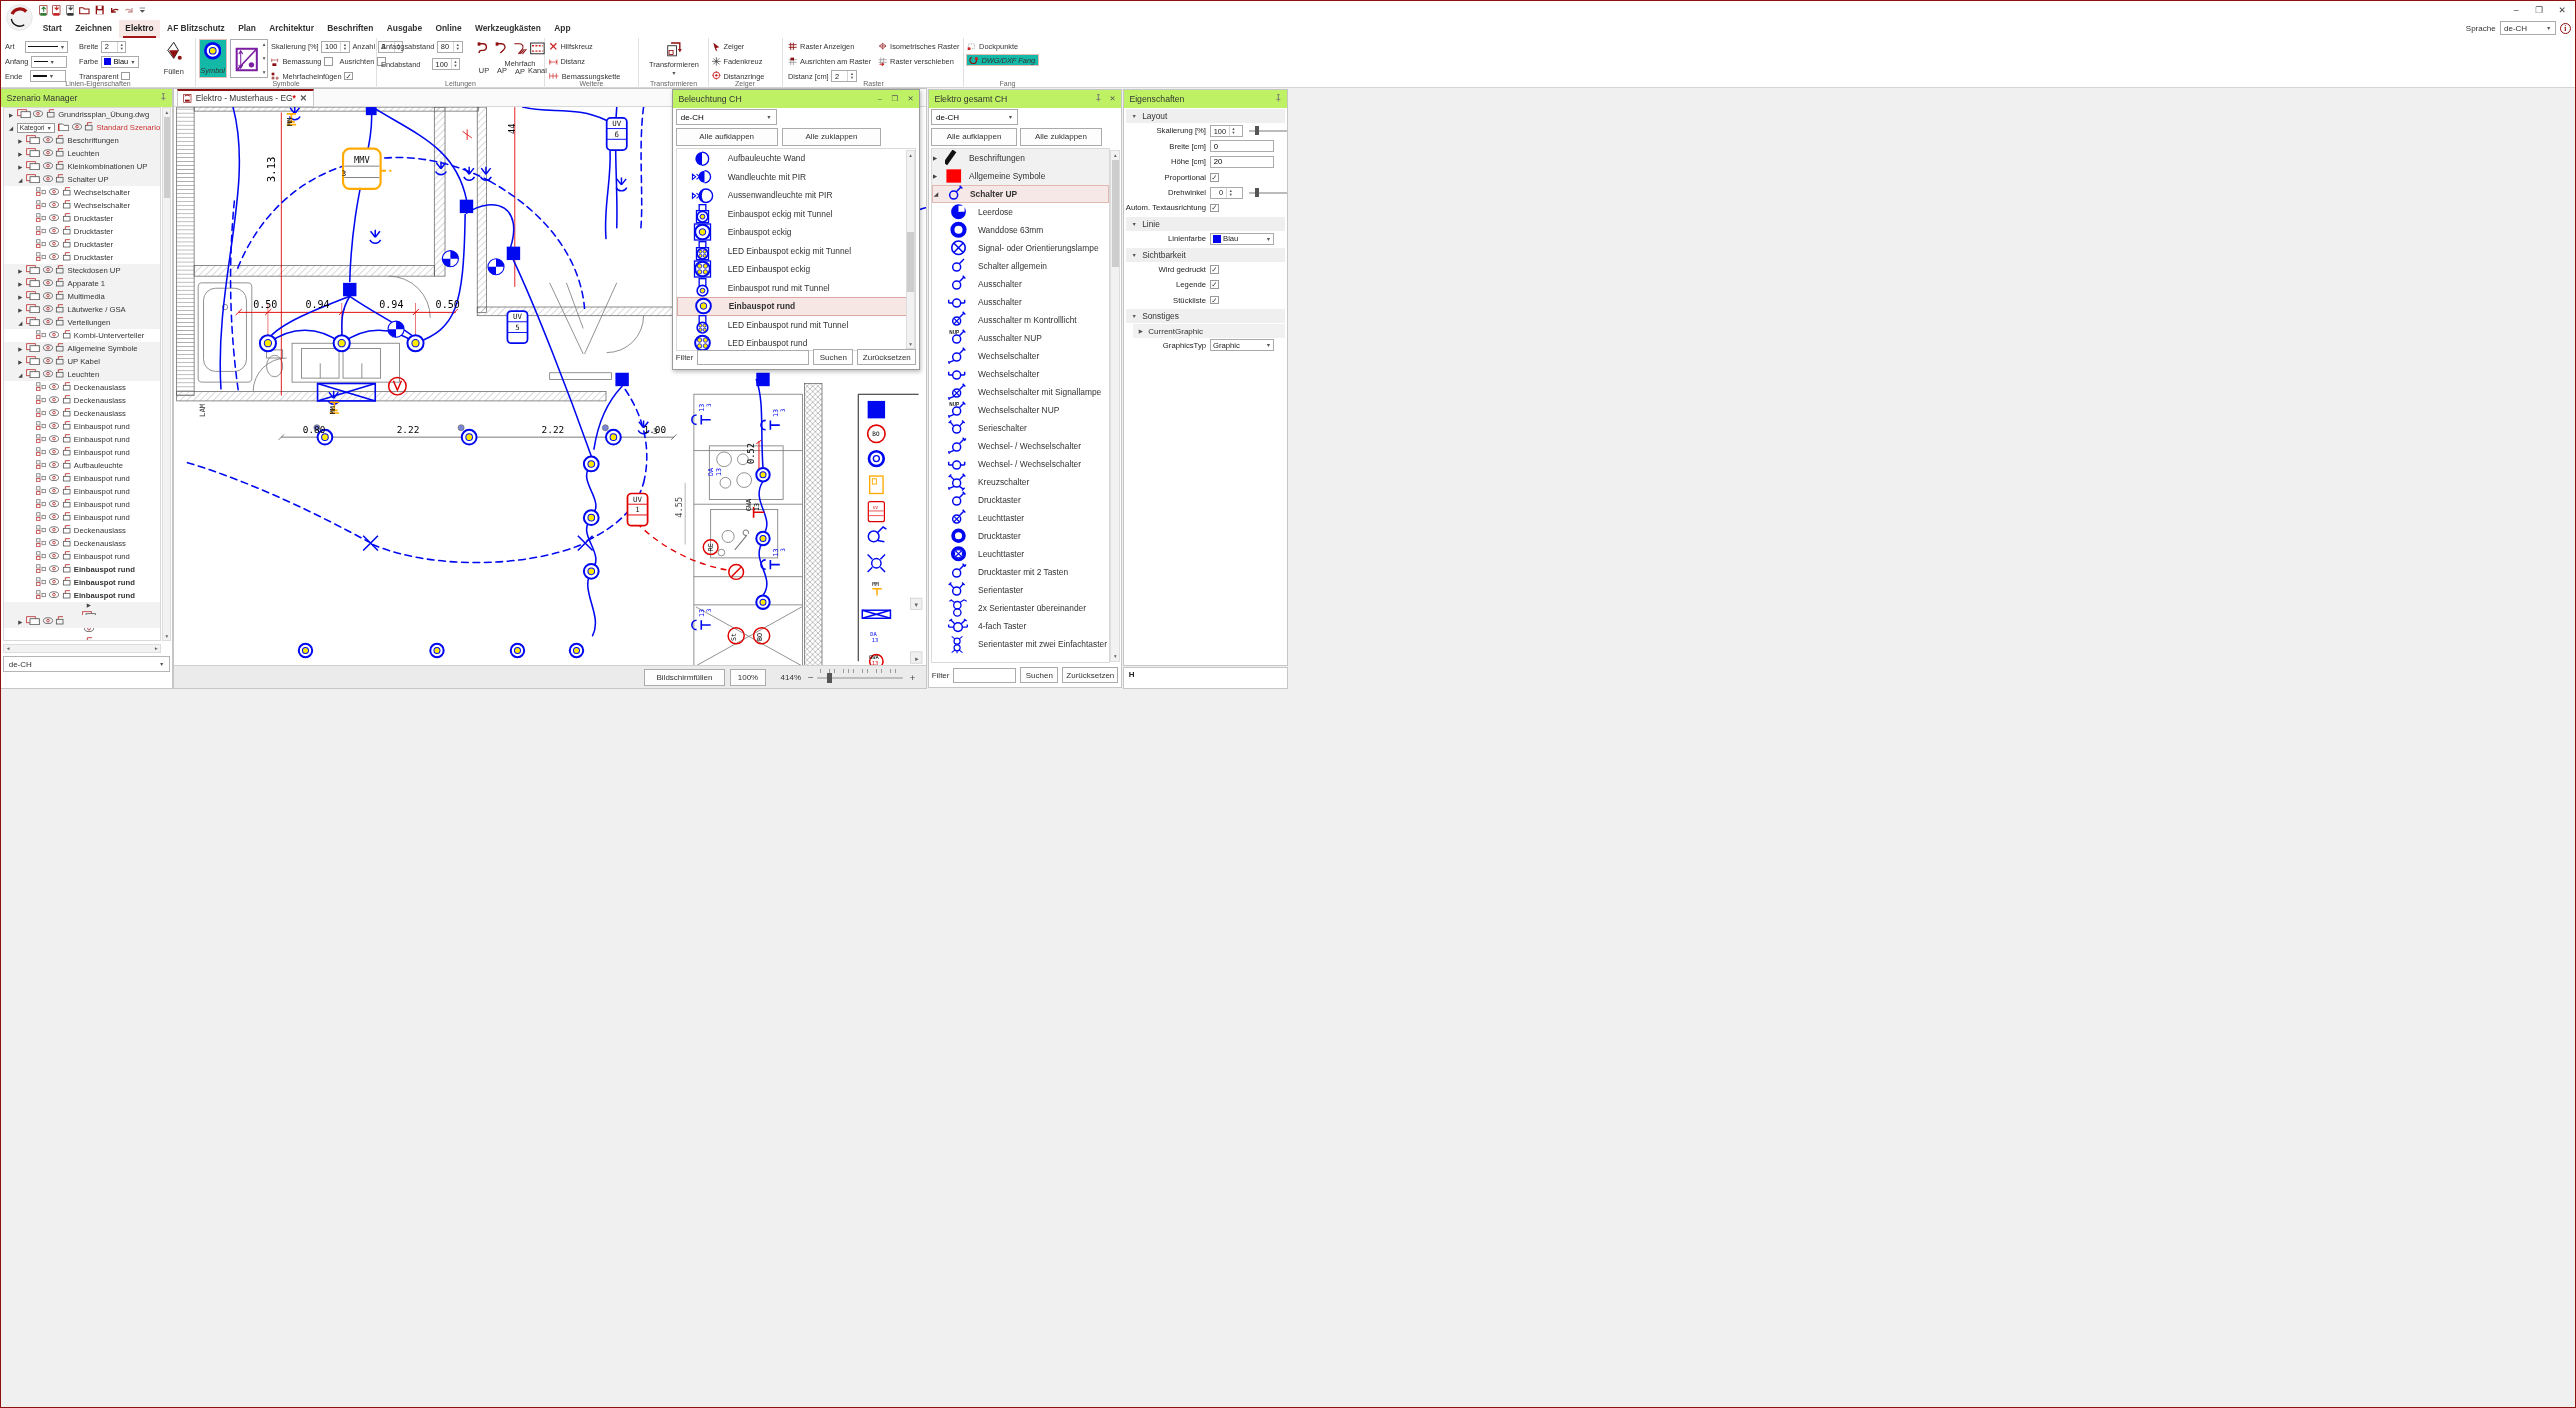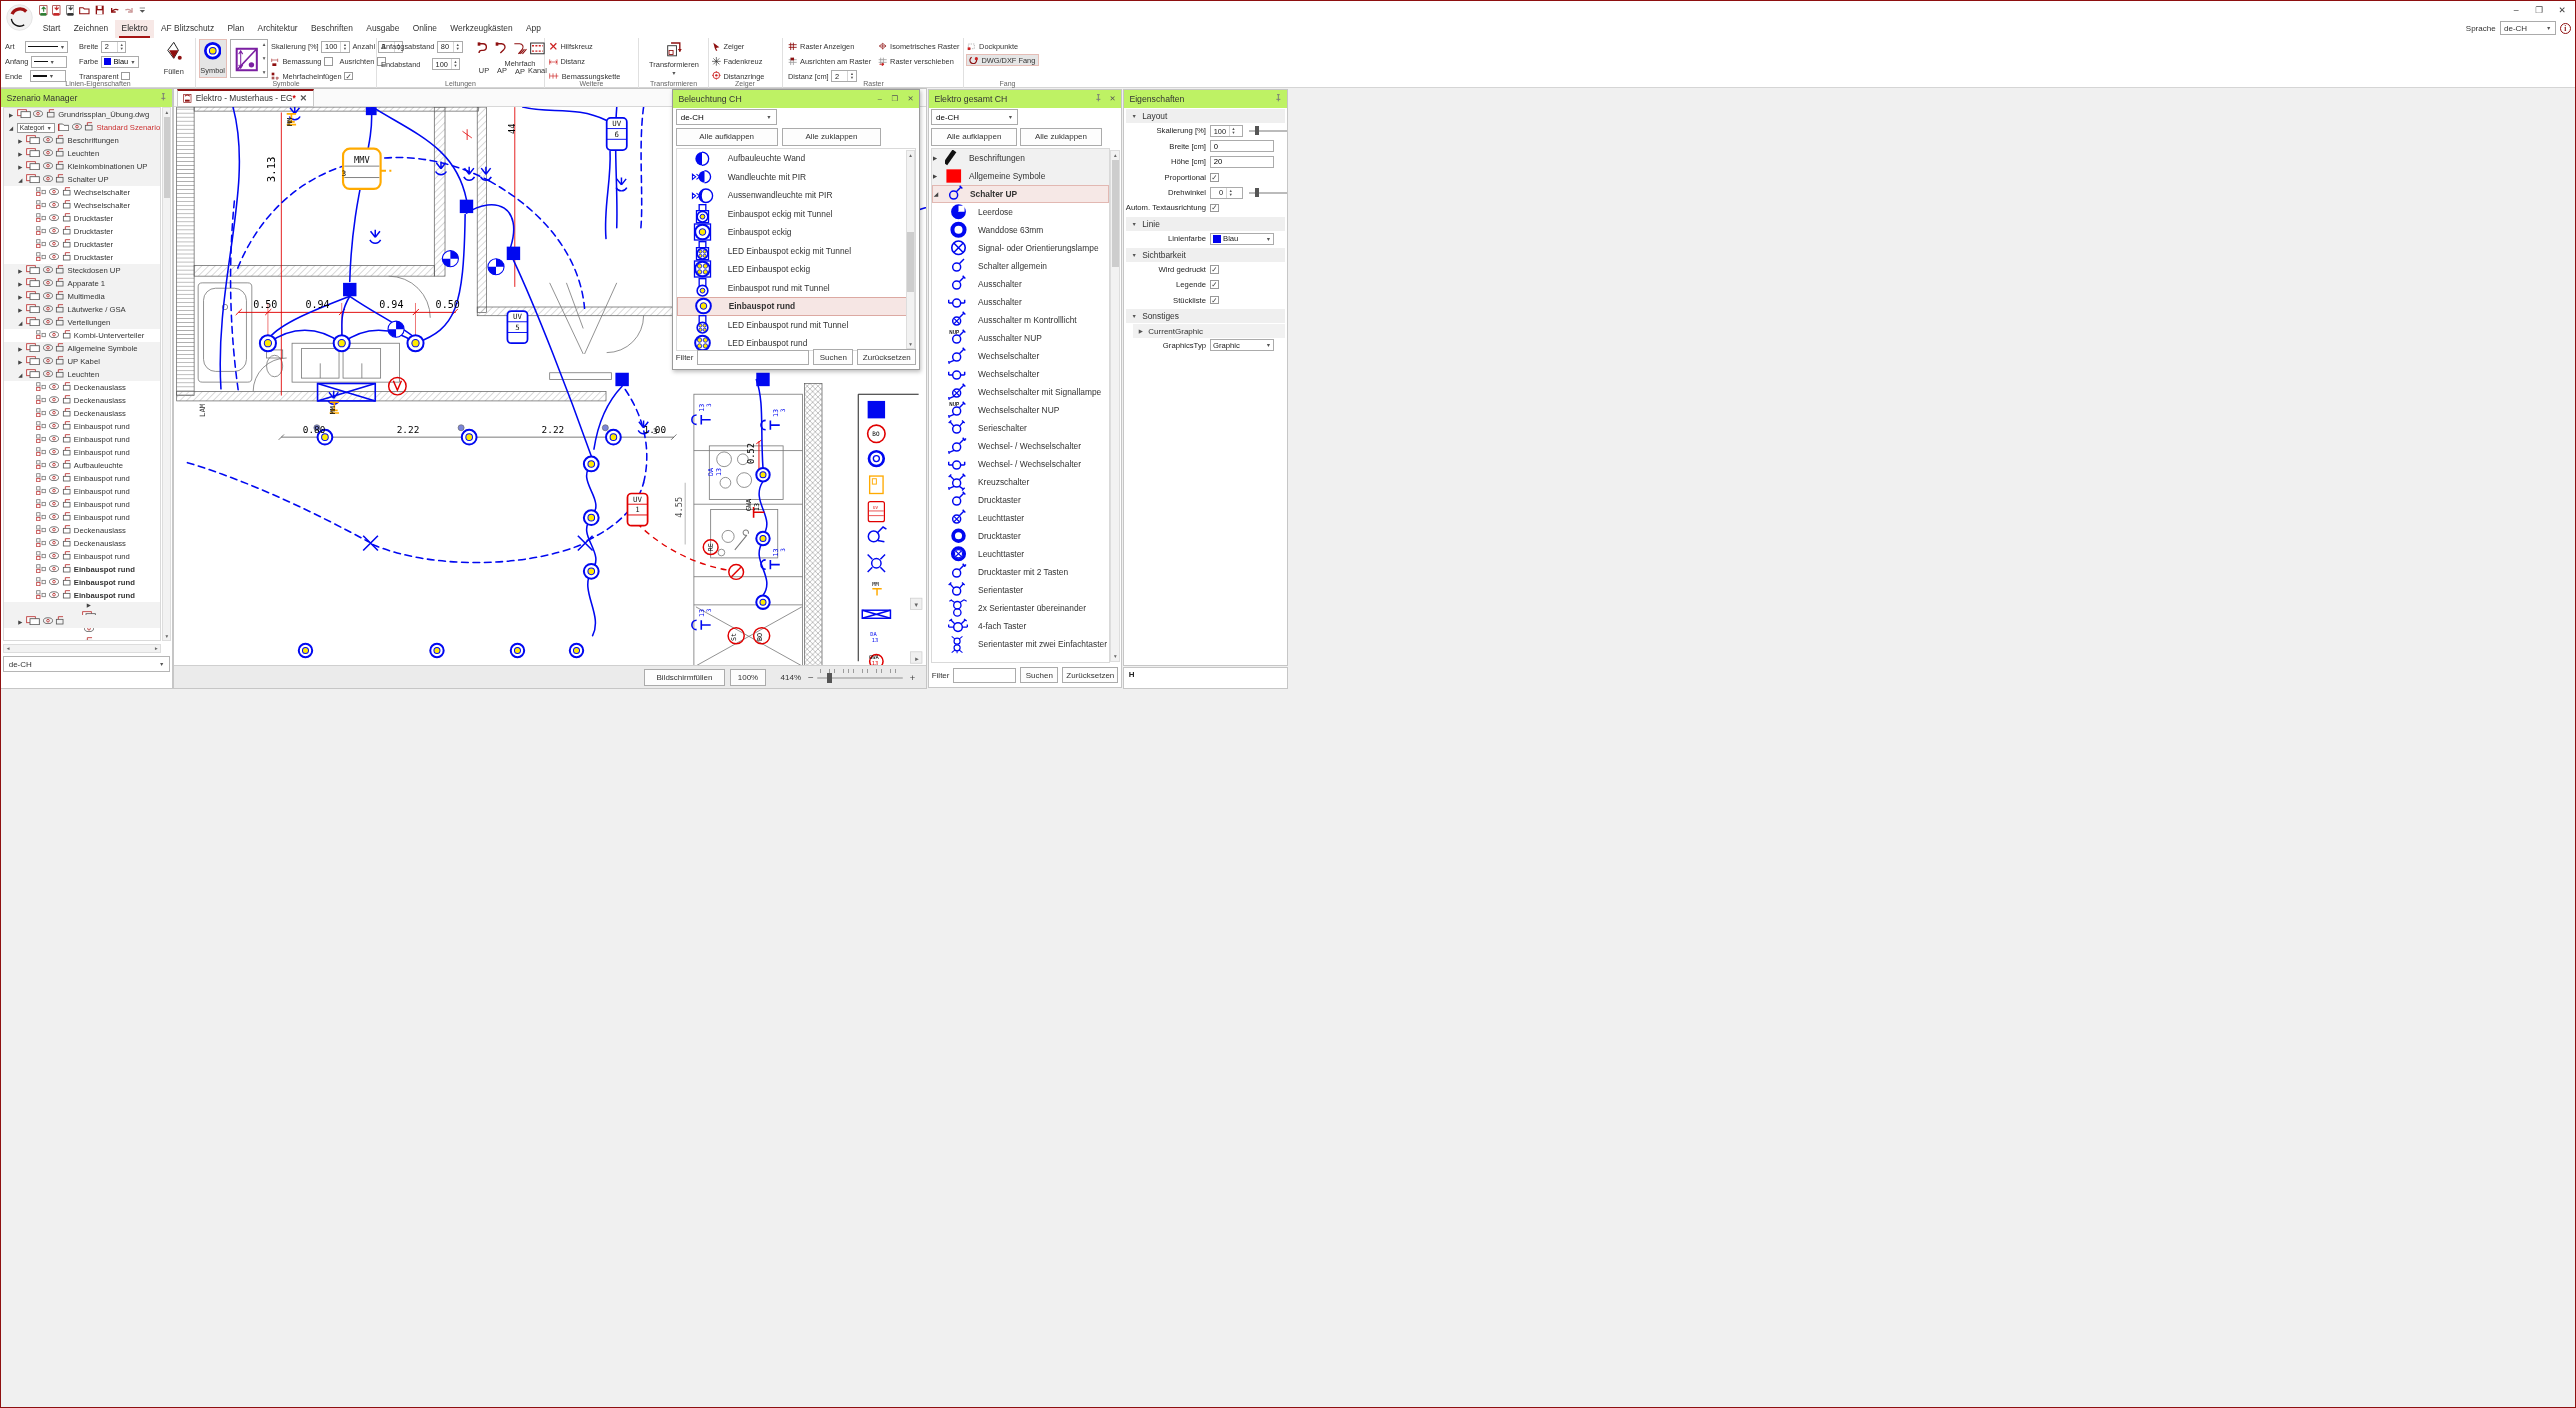--- a/index.html
+++ b/index.html
@@ -11,41 +11,41 @@
   .titlebar { position:absolute; left:0; right:0; top:0; height:19px; background:#fff; }
   .logo { position:absolute; left:5.4px; top:2.7px; width:27px; height:27px; z-index:40; }
   .qicons { position:absolute; left:38px; top:2.7px; height:13.4px; display:flex; gap:4.7px; align-items:center; }
   .qicons svg { display:block; }
   .winbtns { position:absolute; right:1.3px; top:0; height:17.5px; display:flex; }
   .winbtn { width:23px; height:17.5px; display:flex; align-items:center; justify-content:center; color:#444; font-size:8.7px; cursor:default; }
 
   
   .tabrow { position:absolute; left:0; right:0; top:19px; height:18px; background:#fff; }
   .tabs { position:absolute; left:35px; top:0; height:18px; display:flex; }
-  .tab { padding:3.4px 6.7px 2.7px; font-size:8.4px; color:#333; position:relative; white-space:nowrap; }
+  .tab { padding:3.4px 6.7px 2.7px; font-size:8.4px; color:#333; position:relative; white-space:nowrap;font-weight:bold; }
   .tab.active { background:#F7E8E6; color:#222; }
   .tab.active:after { content:""; position:absolute; left:4px; right:4px; bottom:0; height:2px; background:#A51414; }
   .sprache { position:absolute; right:4px; top:1.3px; display:flex; align-items:center; gap:4px; font-size:8px; color:#333; }
   .sprache .sel { width:56px; height:14px; border:0.7px solid #ABABAB; background:#fff; display:flex; align-items:center; padding:0 3.4px; justify-content:space-between; font-size:8px; }
   .info-i { width:11.4px; height:11.4px; border:1px solid #8E1010; border-radius:50%; color:#8E1010; font-size:7.4px; font-weight:bold; font-family:"Liberation Serif",serif; display:flex; align-items:center; justify-content:center; }
 
   
   .ribbon { position:absolute; left:0; right:0; top:37px; height:50px; background:#fff; border-bottom:0.7px solid #D5D5D5; }
   .rgroup { position:absolute; top:0; height:50px; border-right:0.7px solid #E0E0E0; }
   .rtitle { position:absolute; bottom:1.3px; left:0; right:0; text-align:center; font-size:7px; color:#666; white-space:nowrap; }
   .rlabel { font-size:7.4px; color:#333; white-space:nowrap; }
   .rrow { position:absolute; display:flex; align-items:center; gap:2.7px; height:12px; }
   .combo { border:0.7px solid #ABABAB; background:#fff; height:12px; display:flex; align-items:center; padding:0 2px; gap:2px; }
   .combo .car, .car { font-size:5.4px; color:#555; }
   .spin { border:0.7px solid #ABABAB; background:#fff; height:12px; display:flex; align-items:stretch; }
   .spin .v { padding:0.7px 2.7px; font-size:7.4px; color:#222; min-width:14.8px; }
   .spin .ar { width:8.7px; border-left:0.7px solid #D5D5D5; display:flex; flex-direction:column; align-items:center; justify-content:center; font-size:4px; color:#555; line-height:4px; }
   .cb { width:8.7px; height:8.7px; border:0.7px solid #999; background:#fff; display:inline-flex; align-items:center; justify-content:center; font-size:7.4px; color:#444; }
   .bigbtn { position:absolute; display:flex; flex-direction:column; align-items:center; justify-content:space-between; padding:2px 1.3px; font-size:7.4px; color:#333; }
-  .bigbtn.hl, .hl { background:#e5e5e5; border:0.7px solid #E5BDB6; }
+  .bigbtn.hl, .hl { background:#14b8a6; border:0.7px solid #E5BDB6;font-style:italic; }
   .lineSample { width:31px; height:1.3px; background:#111; }
 
   
   .panel { position:absolute; background:#fff; border:0.7px solid #C6C6C6; }
   .phead { position:absolute; left:0; right:0; top:0; height:17.5px; display:flex; align-items:center; padding:0 5.4px; font-size:8.7px; color:#333; justify-content:space-between; background:#bef264; }
   .pin { color:#777; font-size:7.4px; }
   .btn { border:0.7px solid #ABABAB; background:#FDFDFD; font-size:8px; color:#333; display:inline-flex; align-items:center; justify-content:center; }
 
   
   #scenario { left:0; top:87px; width:172px; height:601px; border-left:none; }

